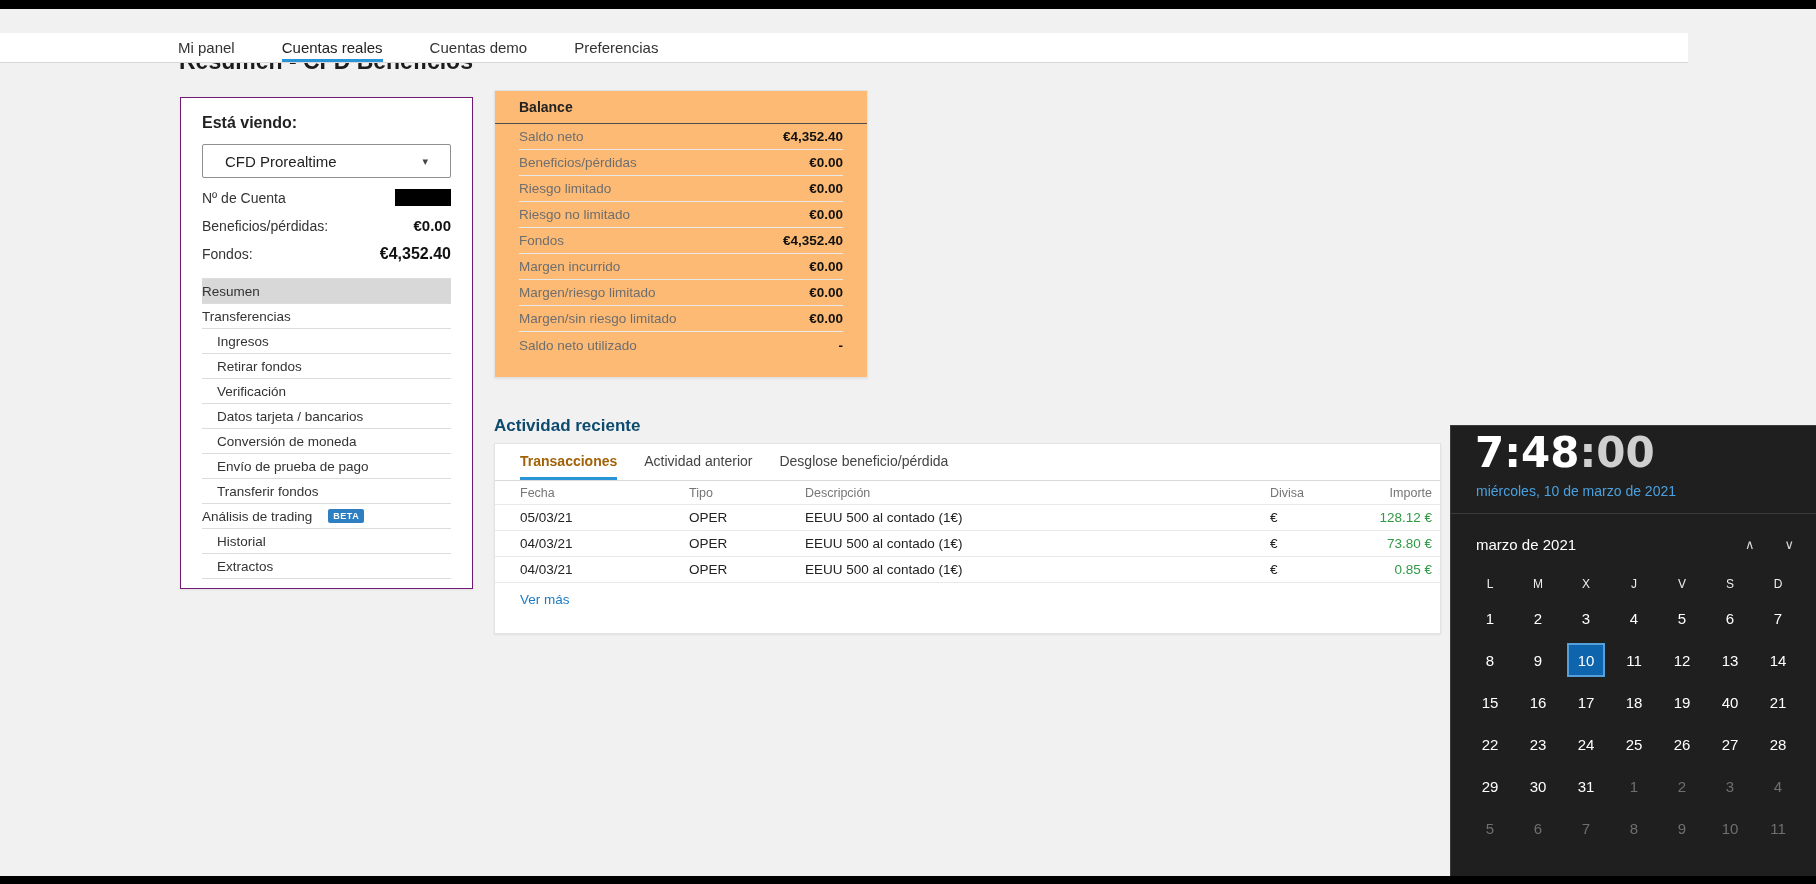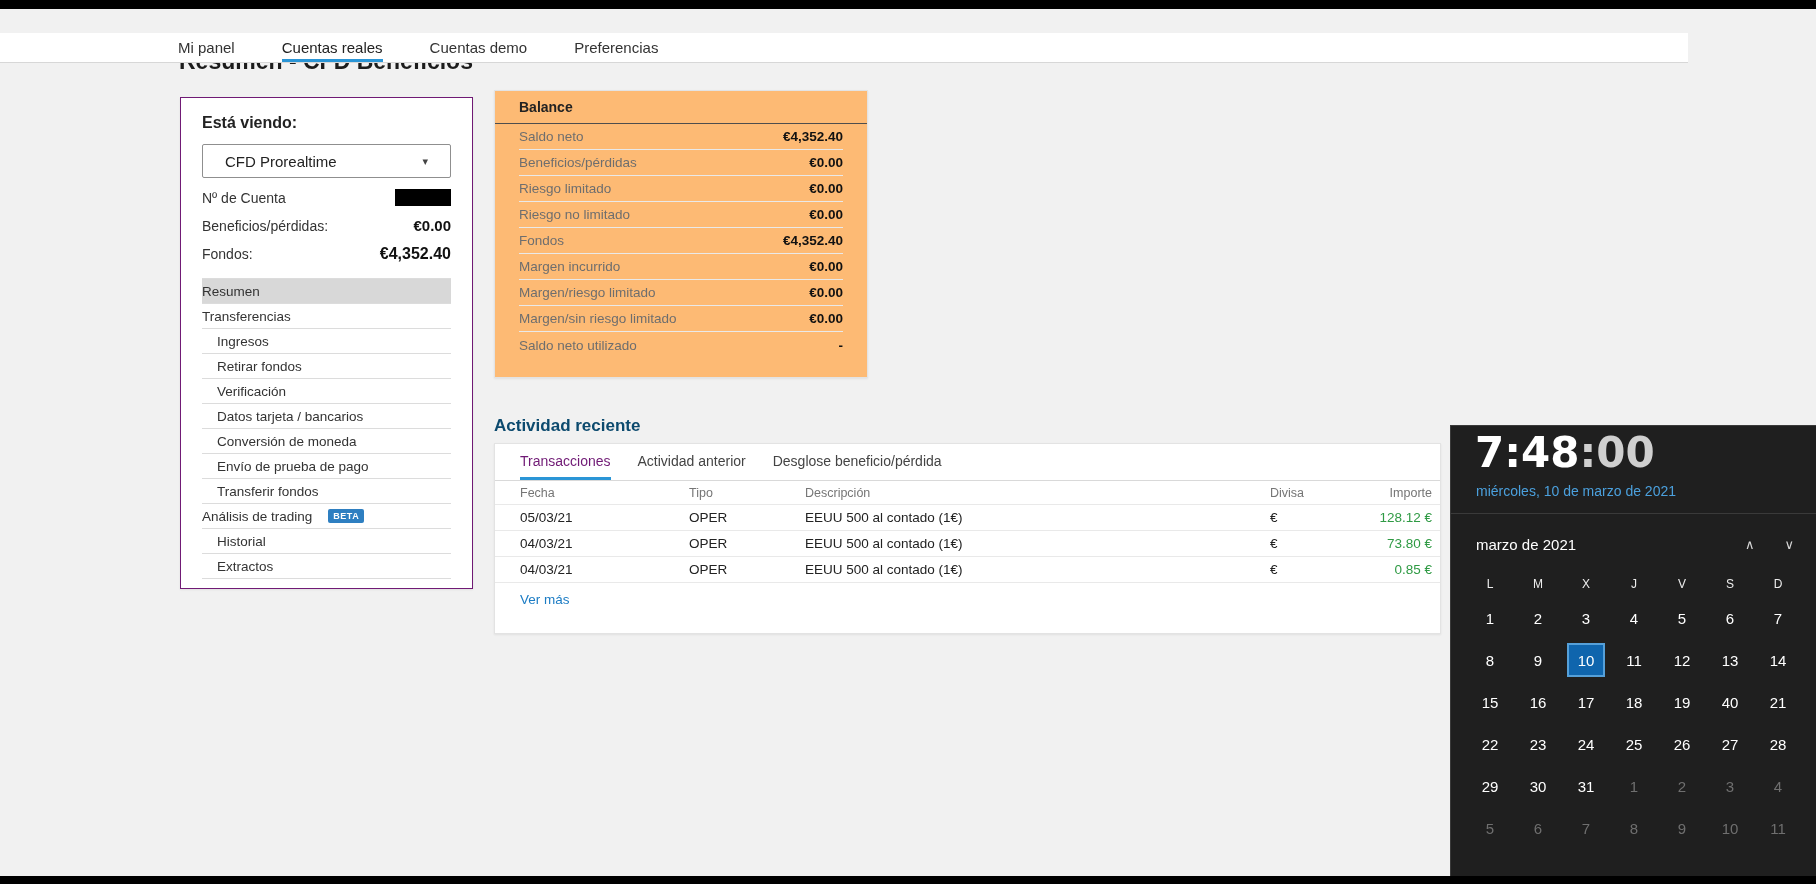--- a/index.html
+++ b/index.html
@@ -84,21 +84,21 @@
   }
   .activity-card {
     position:absolute; left:494px; top:443px; width:947px; height:191px;
     background:#fff; border:1px solid #e3e3e3; box-shadow:0 1px 2px rgba(0,0,0,.07);
   }
   .tabs { display:flex; height:37px; border-bottom:1px solid #d9d9d9; padding-left:25px; gap:27px; }
   .tab {
     display:flex; align-items:center; font-size:14px; color:#444;
     border-bottom:3px solid transparent; cursor:pointer; white-space:nowrap;
   }
-  .tab.active { font-weight:normal; color:#701a75; border-bottom-color:var(--accent-blue,#2a95d6); }
+  .tab.active { font-weight:bold; color:#a16207; border-bottom-color:var(--accent-blue,#2a95d6); }
 
   .thead, .trow {
     display:grid; grid-template-columns:169px 116px 465px 100px 1fr;
     padding:0 8px 0 25px; align-items:center;
   }
   .thead { height:24px; color:#757575; font-size:12.5px; border-bottom:1px solid #e9e9e9; }
   .trow  { height:26px; font-size:13.5px; color:#222; border-bottom:1px solid #e9e9e9; }
   .col-amount { text-align:right; }
   .trow .col-amount { color:var(--positive-green,#2f9a44); }
   .more {

